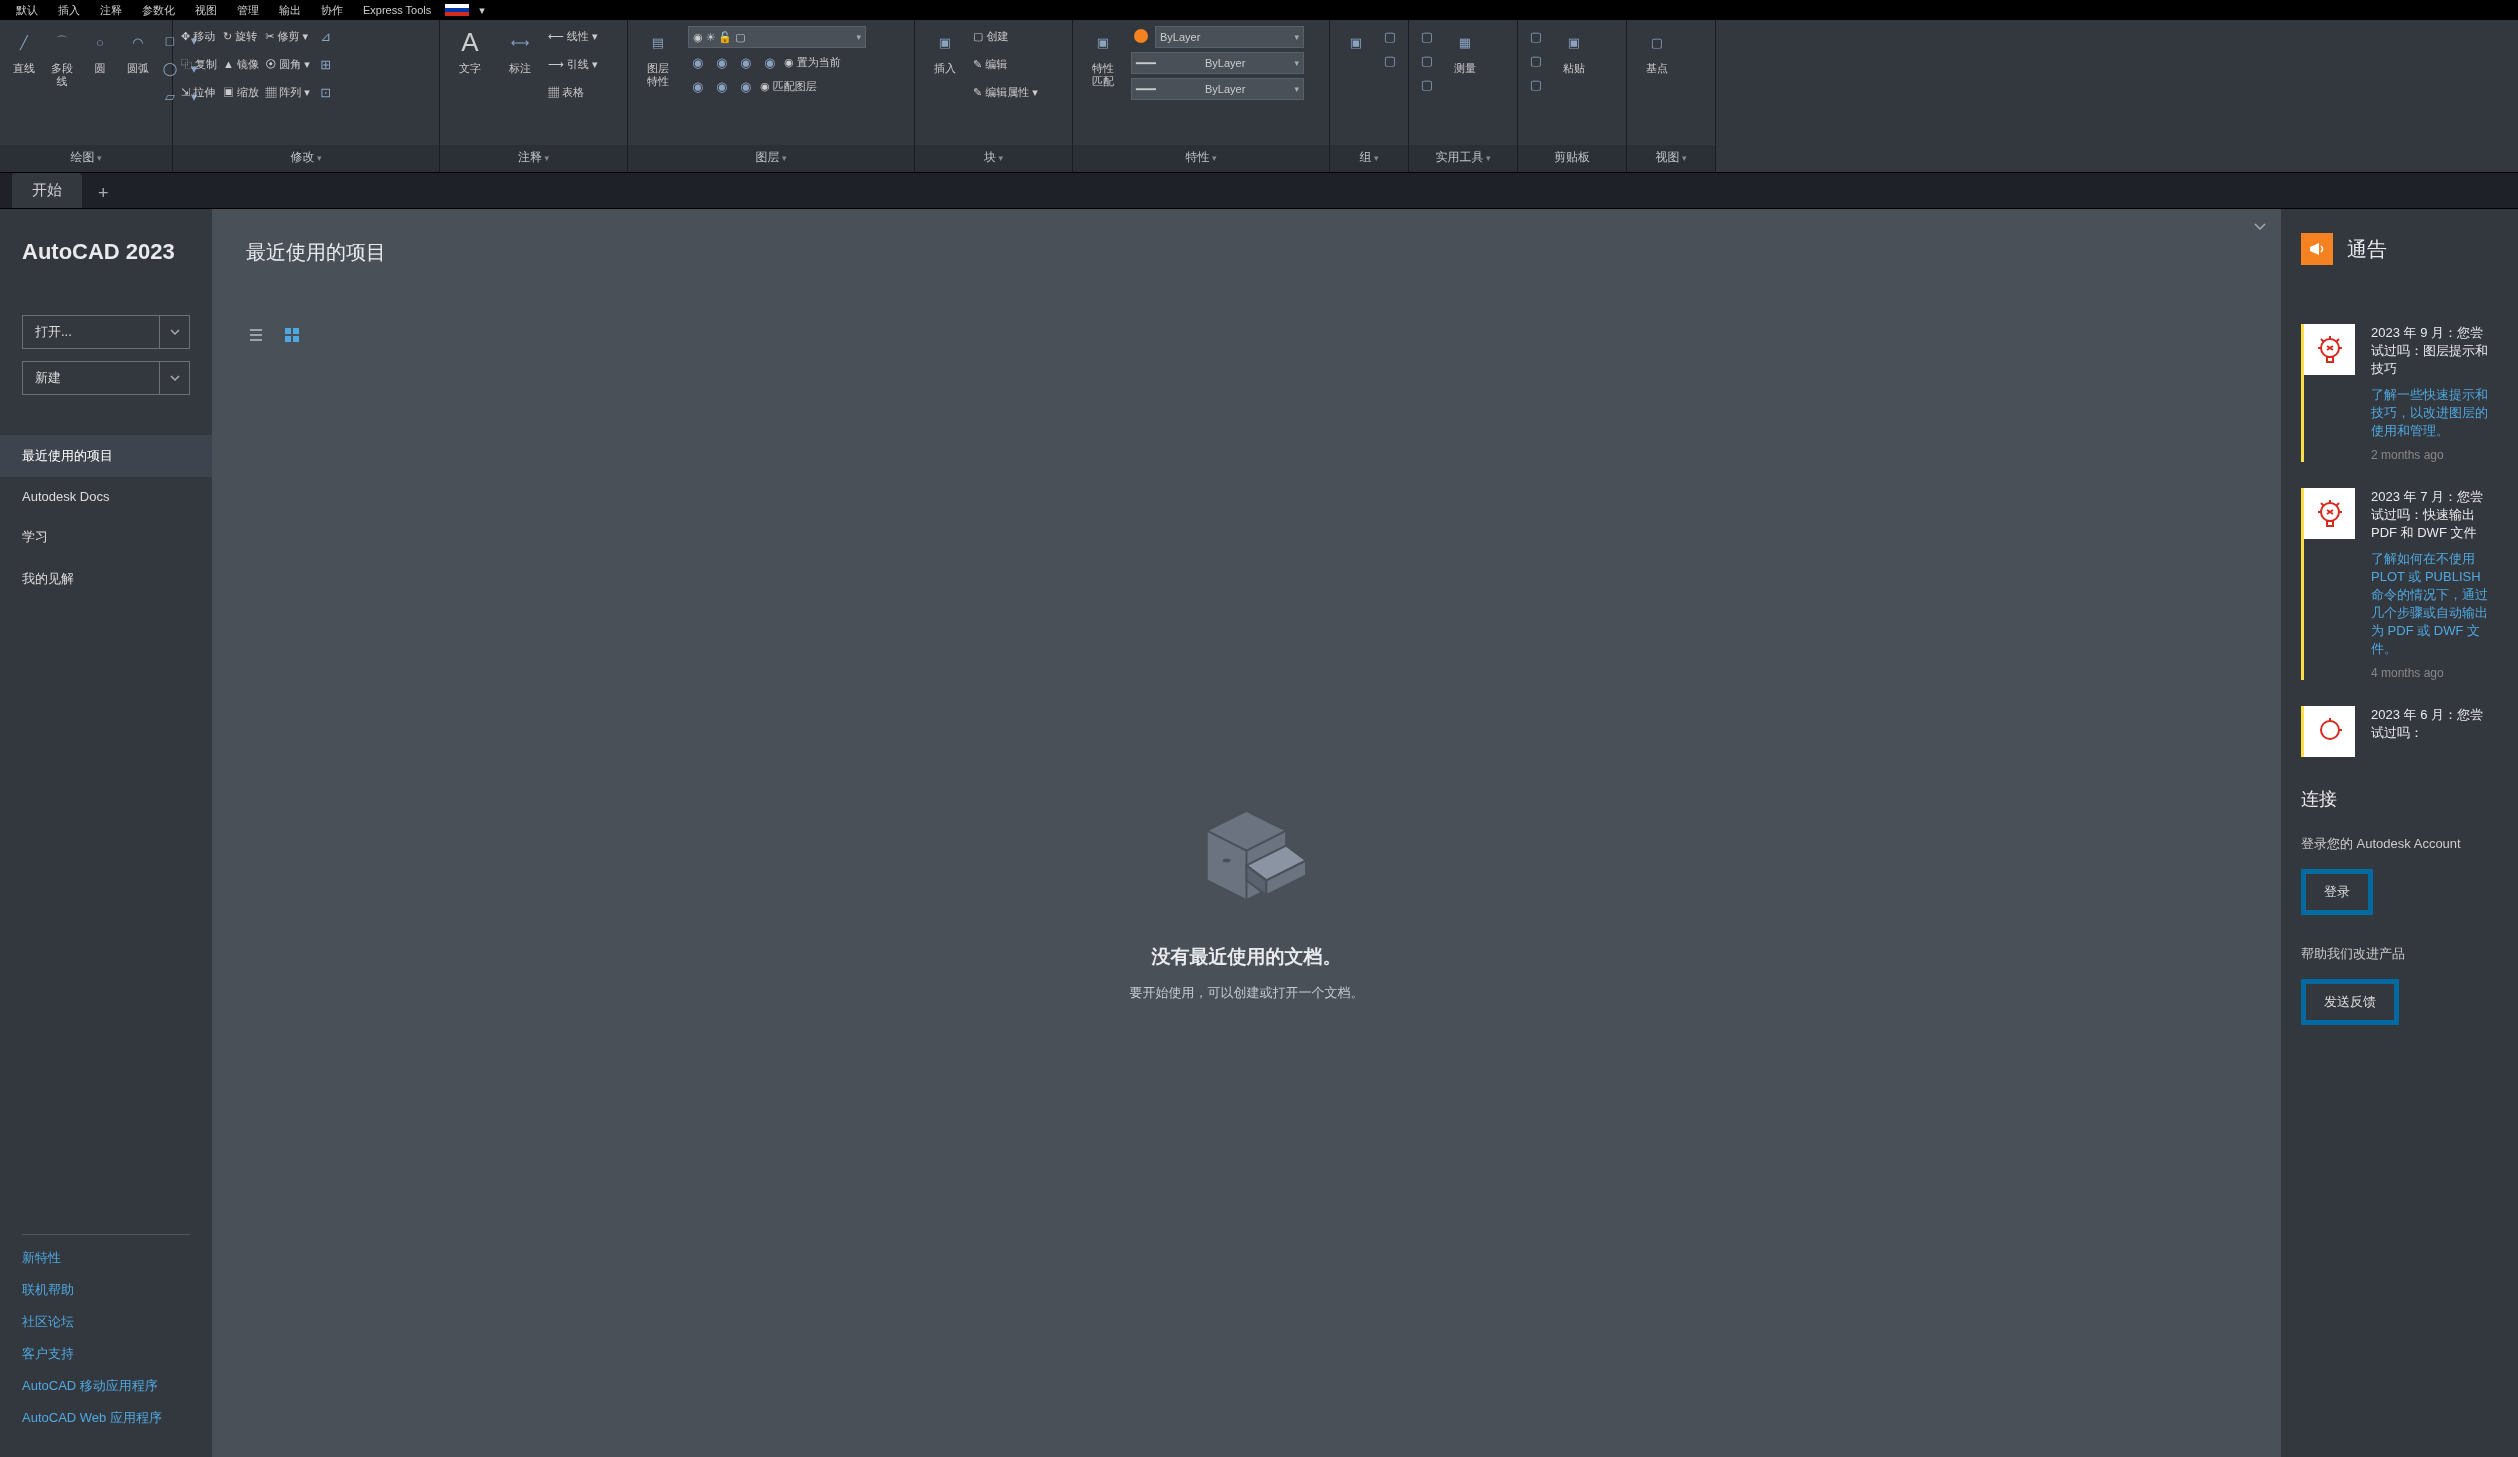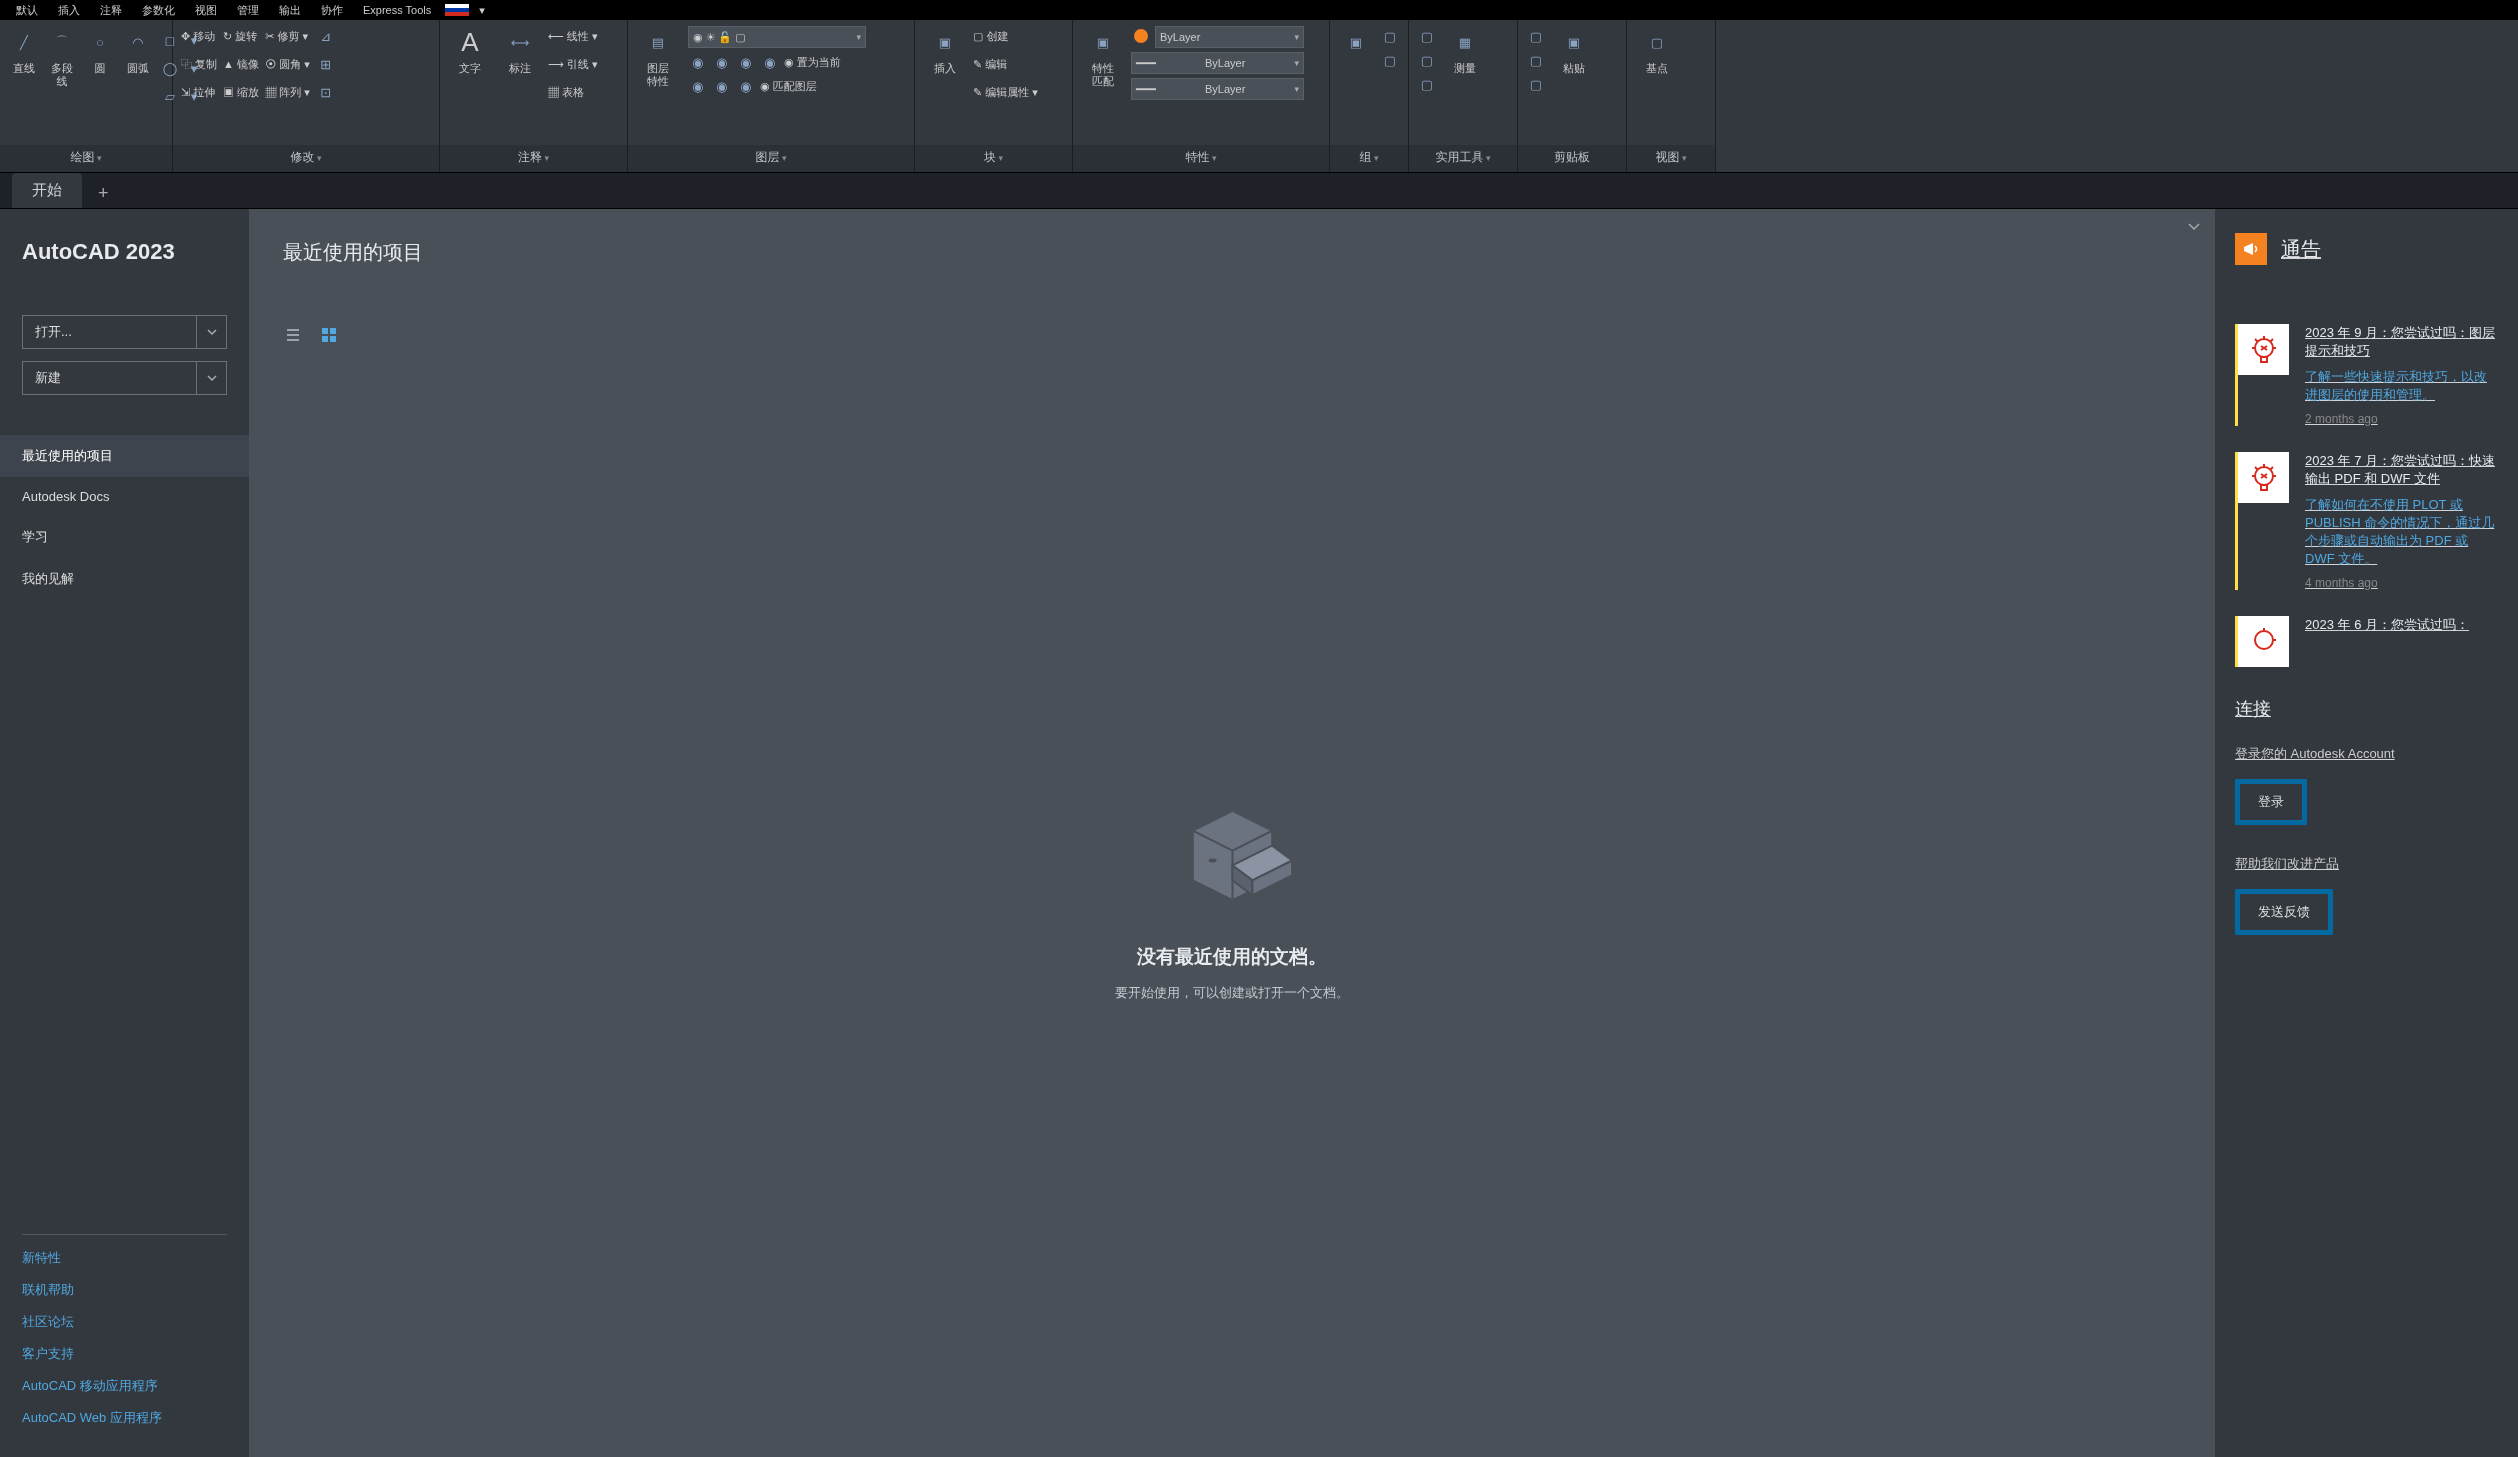--- a/index.html
+++ b/index.html
@@ -28,21 +28,21 @@
 .mini-btn-row{display:flex; gap:4px; margin-top:4px;}
 .mini-btn{width:20px;height:20px;display:flex;align-items:center;justify-content:center;color:#8aa3c2;cursor:pointer;}
 
 
 .filetabs{ background:#1e2228; height:36px; display:flex; align-items:flex-end; padding:0 12px; border-bottom:1px solid #000;}
 .ftab{ background:#33373e; padding:8px 20px; font-size:15px; border-radius:4px 4px 0 0; margin-right:4px;}
 .ftab.plus{ background:transparent; color:#aaa; font-size:18px; padding:4px 12px; cursor:pointer;}
 
 
 .main{ display:flex; height:calc(100% - 20px - 153px - 36px); }
-.sidebar{ width:249px; background:#33373e; display:flex; flex-direction:column; padding:30px 0; }
+.sidebar{ width:212px; background:#33373e; display:flex; flex-direction:column; padding:30px 0; }
 .sidebar h1{ font-size:22px; font-weight:600; color:#e8eaed; padding:0 22px; margin-bottom:50px;}
 .side-btns{ padding:0 22px; display:flex; flex-direction:column; gap:12px; margin-bottom:40px;}
 .split-btn{ display:flex; height:34px; }
 .split-btn .main-b{ flex:1; border:1px solid #6a6f78; background:transparent; color:#ddd; font-size:13px; text-align:left; padding:0 12px; cursor:pointer;}
 .split-btn .dd-b{ width:30px; border:1px solid #6a6f78; border-left:none; background:transparent; color:#aaa; cursor:pointer; display:flex; align-items:center; justify-content:center;}
 .nav-list{ display:flex; flex-direction:column; }
 .nav-item{ padding:12px 22px; font-size:13px; color:#ddd; cursor:pointer;}
 .nav-item.active{ background:#3e444d; color:#fff; font-weight:500;}
 .side-spacer{flex:1;}
 .side-divider{ border-top:1px solid #555; margin:0 22px 14px;}
@@ -53,21 +53,21 @@
 .content h2{ font-size:20px; font-weight:500; color:#e8eaed; margin-bottom:59px;}
 .view-toggle{ display:flex; gap:16px; margin-bottom:20px;}
 .vt-btn{ width:20px; height:20px; display:flex; align-items:center; justify-content:center; cursor:pointer; color:#9aa3b0;}
 .vt-btn.active{ color:#4fa8e0;}
 .empty-state{ flex:1; display:flex; flex-direction:column; align-items:center; justify-content:center; gap:14px;}
 .empty-state .drawer{ width:139px; height:139px;}
 .empty-state h3{ font-size:19px; color:#e8eaed; font-weight:600;}
 .empty-state p{ font-size:13px; color:#c5c9d0;}
 .chev-collapse{ position:absolute; top:10px; right:14px; color:#aaa; cursor:pointer; font-size:14px;}
 
-.rightpanel{ width:304px; background:#33373e; display:flex; flex-direction:column; padding:24px 20px; overflow:hidden;text-decoration:underline;}
+.rightpanel{ width:238px; background:#33373e; display:flex; flex-direction:column; padding:24px 20px; overflow:hidden;}
 .rp-head{ display:flex; align-items:center; gap:14px; margin-bottom:59px;}
 .rp-badge{ width:32px; height:32px; background:#f58220; display:flex; align-items:center; justify-content:center; color:#fff;}
 .rp-head h2{ font-size:20px; color:#e8eaed; font-weight:500;}
 .anns{ display:flex; flex-direction:column; gap:26px; overflow-y:auto; max-height:535px; padding-right:4px;}
 .ann{ display:flex; gap:16px; border-left:3px solid #fde047; }
 .ann .thumb{ width:51px; height:51px; background:#fff; flex-shrink:0; display:flex; align-items:center; justify-content:center;}
 .ann .thumb svg{width:36px;height:36px;}
 .ann .body{ display:flex; flex-direction:column; gap:8px; font-size:13px;}
 .ann .title{ color:#e8eaed; line-height:18px;}
 .ann .desc{ color:#4fa8e0; line-height:18px;}

